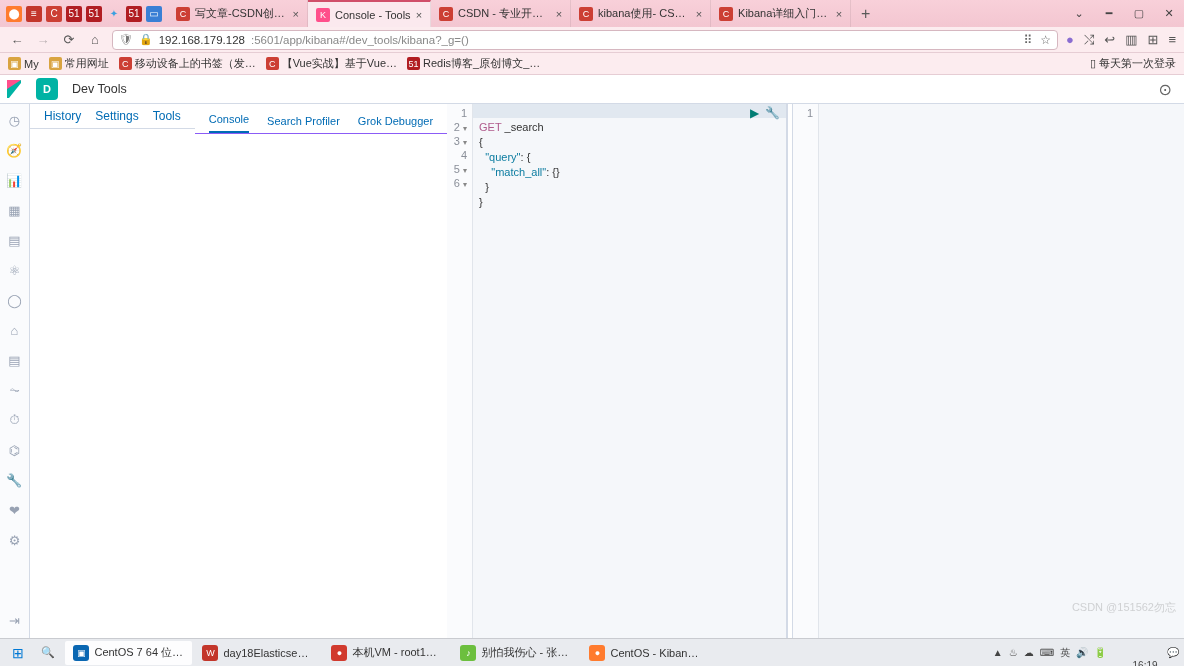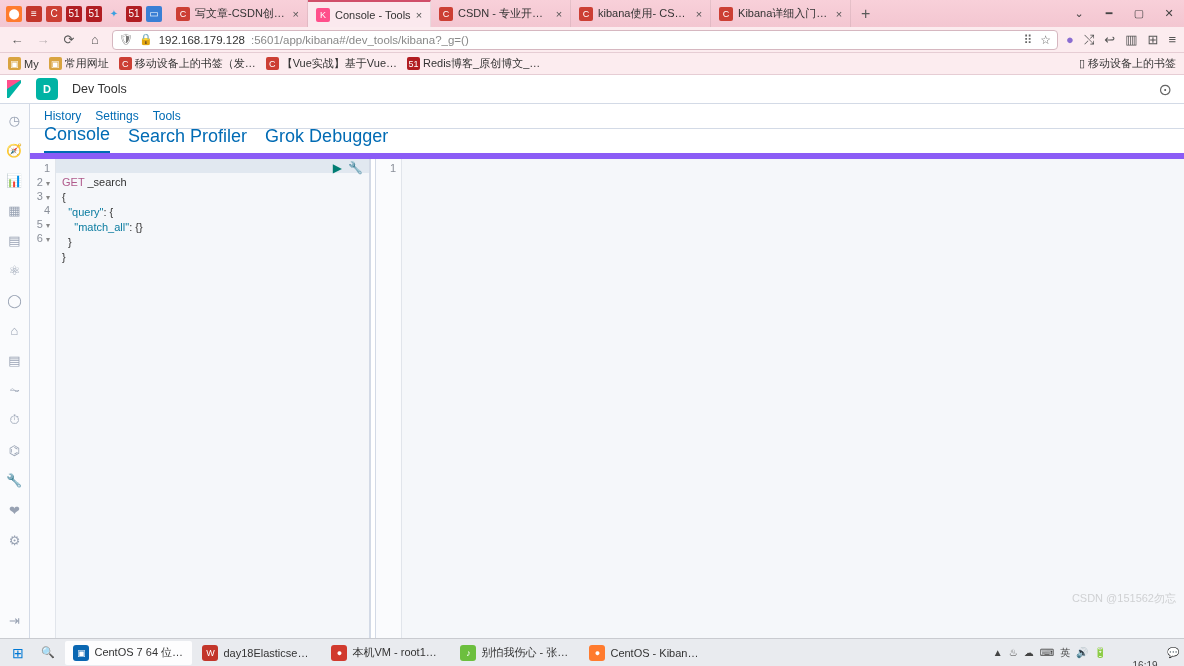--- a/index.html
+++ b/index.html
@@ -40,24 +40,24 @@
 .app-header .space { width: 22px; height: 22px; background: #00b3a4; color: #fff; border-radius: 4px; display: flex; align-items: center; justify-content: center; font-size: 11px; font-weight: bold; margin: 0 6px; }
 .app-header .title { font-size: 12.5px; color: #333; padding-left: 8px; }
 .app-header .help { margin-left: auto; padding: 0 12px; color: #666; cursor: pointer; }
 
 .app-body { flex: 1; display: flex; }
 .side { width: 30px; background: #fafbfd; border-right: 1px solid #d3dae6; display: flex; flex-direction: column; align-items: center; padding-top: 6px; gap: 10px; }
 .side .sitem { width: 20px; height: 20px; display: flex; align-items: center; justify-content: center; color: #98a2b3; font-size: 13px; cursor: pointer; }
 .side .sitem.active { color: #006bb4; }
 .side .expand { margin-top: auto; margin-bottom: 8px; }
 
-.main { flex: 1; display: flex; flex-direction: column; justify-content: center; }
+.main { flex: 1; display: flex; flex-direction: row; justify-content: center; }
 .subnav { height: 25px; display: flex; align-items: center; gap: 14px; padding: 0 14px; border-bottom: 1px solid #d3dae6; font-size: 12px; }
 .subnav span { color: #006bb4; cursor: pointer; }
-.tabs2 { height: 30px; display: flex; align-items: flex-end; gap: 18px; padding: 0 14px; border-bottom: 6px solid #8b5cf6; font-size: 18px; }
+.tabs2 { height: 30px; display: flex; align-items: flex-end; gap: 18px; padding: 0 14px; border-bottom: 1px solid #8b5cf6; font-size: 11px; }
 .tabs2 .t2 { padding-bottom: 6px; color: #006bb4; cursor: pointer; }
 .tabs2 .t2.active { border-bottom: 2px solid #006bb4; font-weight: 500; }
 
 .editors { flex: 1; display: flex; min-height: 0; }
 .pane { position: relative; background: #f5f7fa; }
 .pane.left { width: 340px; border-right: 1px solid #d3dae6; }
 .pane.right { flex: 1; }
 .gutter { position: absolute; left: 0; top: 0; bottom: 0; width: 26px; background: #fafbfd; border-right: 1px solid #e1e5eb; font-family: "Consolas", monospace; font-size: 11px; color: #8a8f99; text-align: right; padding-top: 2px; }
 .gutter div { padding-right: 5px; height: 14px; line-height: 14px; }
 .code { position: absolute; left: 26px; right: 0; top: 0; bottom: 0; font-family: "Consolas", monospace; font-size: 11px; padding: 2px 6px; white-space: pre; line-height: 14px; color: #333; }
@@ -70,21 +70,21 @@
 .splitter::after { content: "⋮"; position: absolute; top: 46%; left: 1px; color: #999; font-size: 10px; }
 
 .taskbar { height: 28px; background: #e9ebef; display: flex; align-items: center; font-size: 11px; padding: 0 4px; gap: 2px; border-top: 1px solid #c9cbd0; }
 .taskbar .tbtn { display: flex; align-items: center; gap: 5px; padding: 0 8px; height: 24px; cursor: pointer; border-radius: 2px; }
 .taskbar .tbtn.active { background: #fdfdfe; }
 .taskbar .tico { width: 16px; height: 16px; display: inline-flex; align-items: center; justify-content: center; color: #fff; font-size: 9px; border-radius: 3px; }
 .taskbar .tlbl { max-width: 90px; overflow: hidden; text-overflow: ellipsis; white-space: nowrap; color: #333; }
 .taskbar .tray { margin-left: auto; display: flex; align-items: center; gap: 6px; color: #444; font-size: 10px; }
 .taskbar .clock { text-align: right; line-height: 11px; padding-right: 4px; font-size: 10px; margin-top: 36px; }
 
-.watermark { position: absolute; right: 8px; bottom: 32px; font-size: 11px; color: rgba(120,120,120,.3); pointer-events: none; }
+.watermark { position: absolute; right: 8px; bottom: 23px; font-size: 11px; color: rgba(120,120,120,.3); pointer-events: none; }
 </style>
 </head>
 <body>
 
 <div class="titlebar">
   <div class="left-icons">
     <span style="background:#ff7b2e">⬤</span>
     <span style="background:#c3362b">≡</span>
     <span style="background:#cc3f34">C</span>
     <span style="background:#b11d22">51</span>
@@ -169,21 +169,21 @@
   <span class="bm">
       <span class="bico" style="background:#cc3f34">C</span>
       <span>【Vue实战】基于Vue…</span>
     </span>
   <span class="bm">
       <span class="bico" style="background:#b11d22">51</span>
       <span>Redis博客_原创博文_…</span>
     </span>
   <span class="rightbm">
       <span>▯</span>
-      <span>移动设备上的书签</span>
+      <span>每天第一次登录</span>
     </span>
 </div>
 
 <div class="app">
   <div class="app-header">
     <div class="logo">
       <svg width="16" height="18" viewBox="0 0 16 18">
           <path d="M0 0h14L0 18z" fill="#ff4f8b"></path>
           <path d="M0 9l14-9v3L2 18H0z" fill="#00b3a4"></path>
         </svg>

